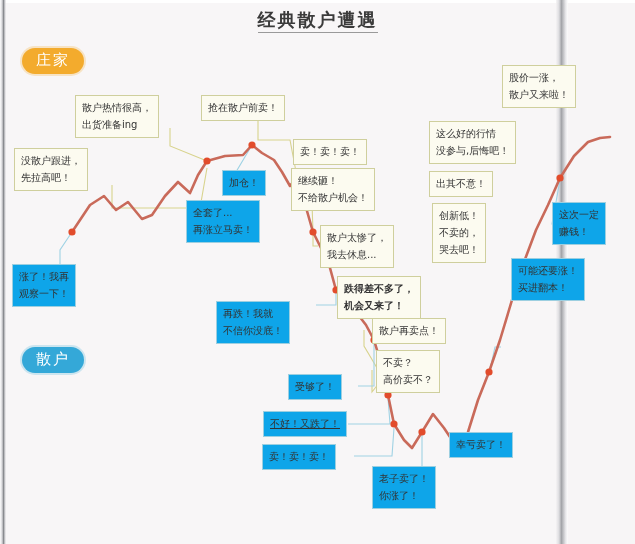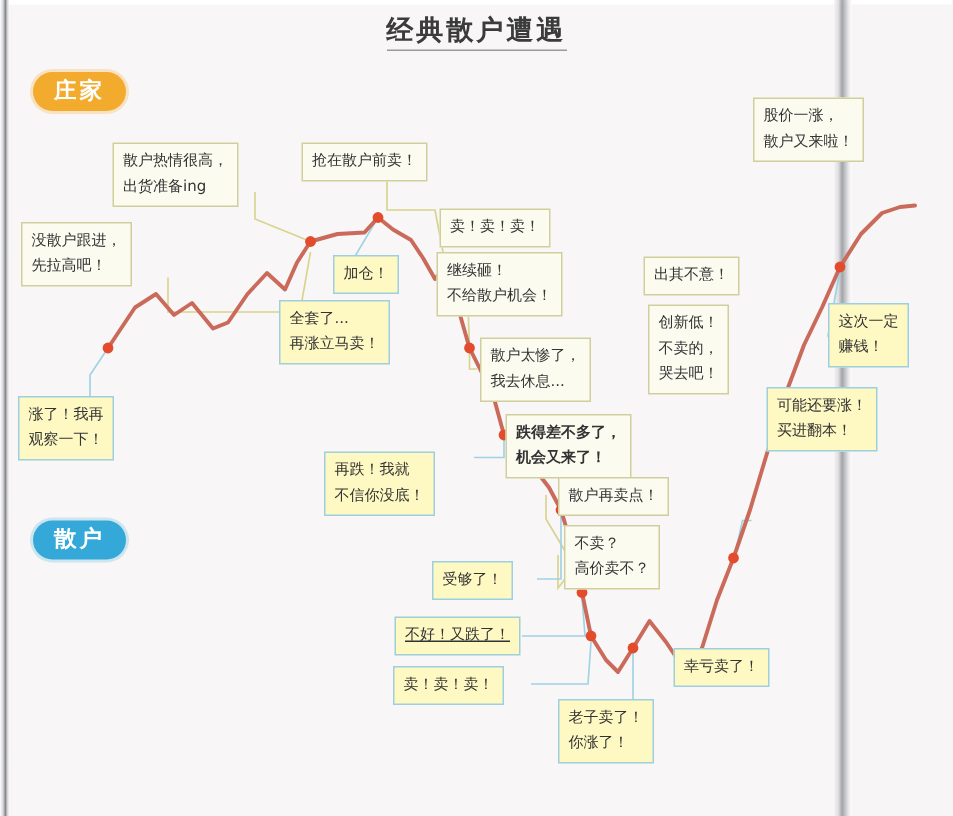--- a/index.html
+++ b/index.html
@@ -19,35 +19,35 @@
     opacity:.8;}
   .top-white{position:absolute;left:0;top:0;width:635px;height:3px;background:#ffffff;}
 
   #title{
     position:absolute;left:0;top:8px;width:635px;text-align:center;
     font-size:18px;color:#3b3b3b;letter-spacing:2px;font-weight:600;
   }
   #title .tx{border-bottom:1px solid #9a9a9a;padding-bottom:2px;}
 
   .badge{
-    position:absolute;border-radius:14px;color:#ffffff;font-weight:bold;
+    position:absolute;border-radius:14px;color:#ffffff;font-weight:normal;
     font-size:15px;letter-spacing:2px;text-align:center;
     padding:4px 14px 5px;line-height:17px;
   }
   .badge.maker{left:22px;top:48px;background:#f3ab2d;box-shadow:0 0 0 2px rgba(243,171,45,.25);}
   .badge.retail{left:22px;top:347px;background:#34a8d8;box-shadow:0 0 0 2px rgba(52,168,216,.22);}
 
   svg#chart{position:absolute;left:0;top:0;width:635px;height:544px;}
 
   .cbox{
     position:absolute;border:1px solid #cfcf9d;background:#fcfbf0;
     font-size:10px;line-height:17px;color:#333333;
     padding:3px 6px 4px;white-space:pre;letter-spacing:0px;
   }
-  .cbox.blue{border:1px solid #9dcfe0;background:#fef9c3;}
+  .cbox.blue{border:1px solid #9dcfe0;background:#0ea5e9;}
 </style>
 </head>
 <body>
 
 <div id="stage" style="background: rgb(248, 246, 247);">
 
   <div class="top-white"></div>
   <div class="edge-left"></div>
   <div class="edge-right"></div>
 
@@ -126,20 +126,22 @@
   <div class="cbox" style="left:201px;top:95px;">抢在散户前卖！</div>
   <div class="cbox" style="left:293px;top:139px;">卖！卖！卖！</div>
   <div class="cbox" style="left:291px;top:168px;">继续砸！
 不给散户机会！</div>
   <div class="cbox" style="left:320px;top:225px;">散户太惨了，
 我去休息...</div>
   <div class="cbox" style="left:337px;top:276px;font-weight:bold;">跌得差不多了，
 机会又来了！</div>
   <div class="cbox" style="left:502px;top:65px;">股价一涨，
 散户又来啦！</div>
+  <div class="cbox" style="left:429px;top:121px;">这么好的行情
+没参与,后悔吧！</div>
   <div class="cbox" style="left:429px;top:171px;">出其不意！</div>
   <div class="cbox" style="left:432px;top:203px;">创新低！
 不卖的，
 哭去吧！</div>
   <div class="cbox" style="left:372px;top:318px;">散户再卖点！</div>
   <div class="cbox" style="left:376px;top:350px;">不卖？
 高价卖不？</div>
 
   <div class="cbox blue" style="left:12px;top:264px;">涨了！我再
 观察一下！</div>

